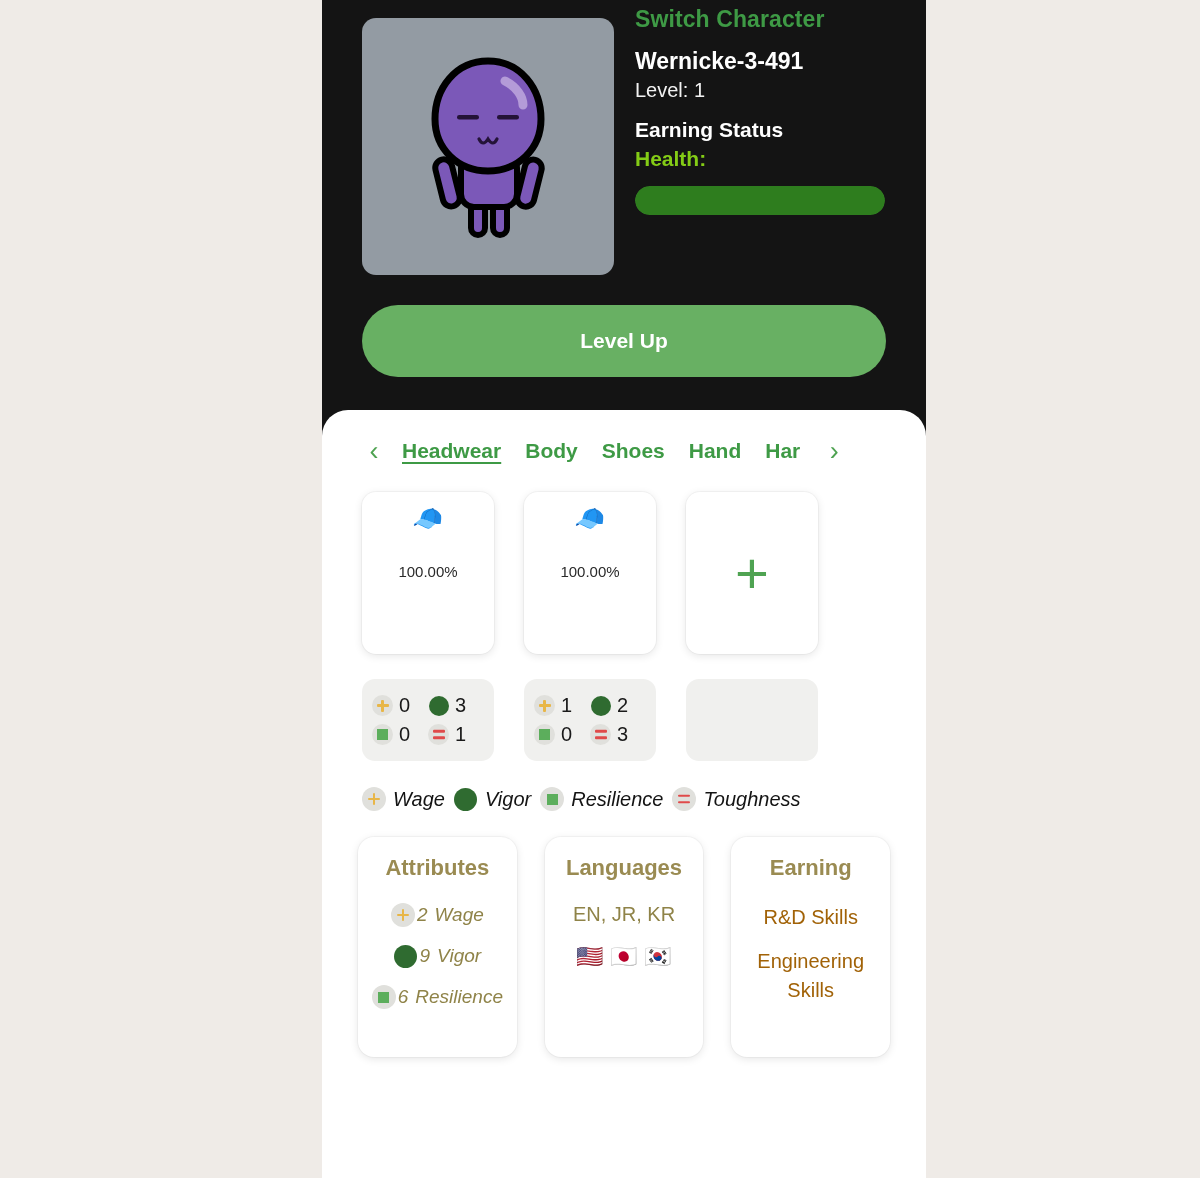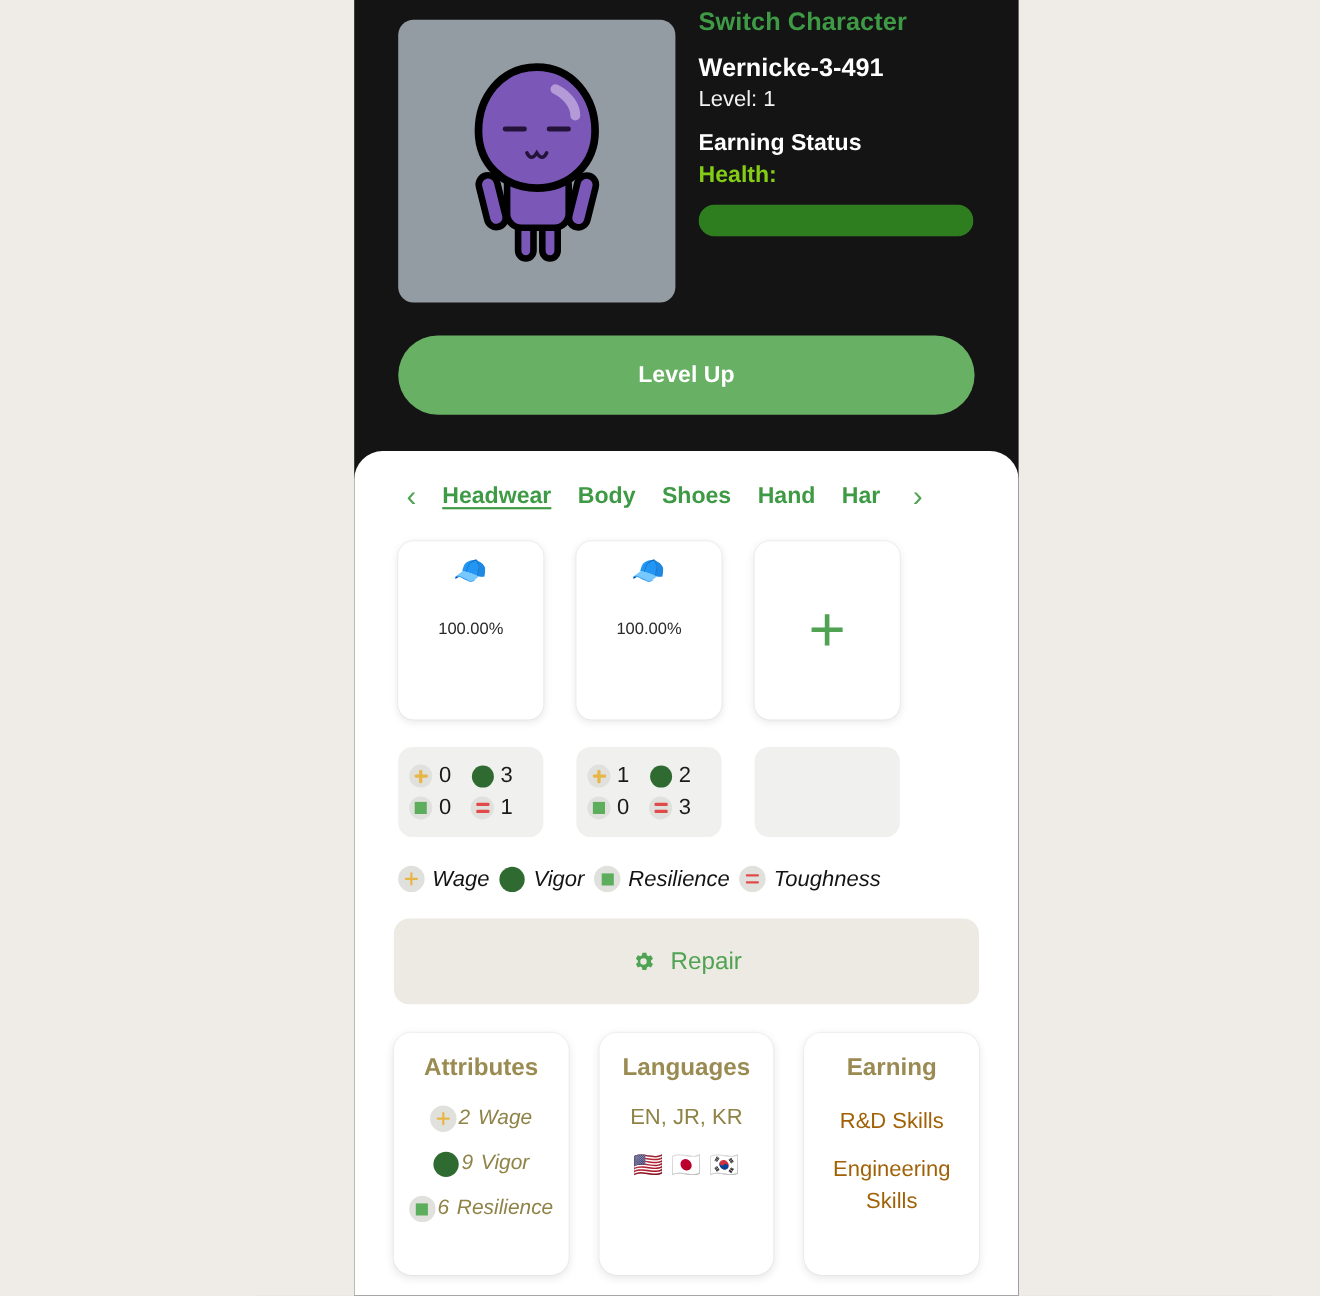--- a/index.html
+++ b/index.html
@@ -573,28 +573,20 @@
               <span class="sq"></span>
             </span>
           <span class="legend-label">Resilience</span>
         </div>
         <div class="legend-item">
           <span class="chip chip-eq lg"></span>
           <span class="legend-label">Toughness</span>
         </div>
       </div>
 
-      <button class="repair-btn">
-        <span class="gear-icon">
-          <svg width="22" height="22" viewBox="0 0 24 24" fill="#4FA352" xmlns="http://www.w3.org/2000/svg">
-            <path d="M19.4 13a7.6 7.6 0 0 0 0-2l2-1.6-2-3.4-2.4 1a7.4 7.4 0 0 0-1.7-1l-.4-2.6h-4l-.4 2.6a7.4 7.4 0 0 0-1.7 1l-2.4-1-2 3.4 2 1.6a7.6 7.6 0 0 0 0 2l-2 1.6 2 3.4 2.4-1a7.4 7.4 0 0 0 1.7 1l.4 2.6h4l.4-2.6a7.4 7.4 0 0 0 1.7-1l2.4 1 2-3.4-2-1.6ZM12 15.2A3.2 3.2 0 1 1 12 8.8a3.2 3.2 0 0 1 0 6.4Z"></path>
-          </svg>
-        </span>
-        <span>Repair</span>
-      </button>
 
       <div class="bottom-row">
 
         <div class="info-card">
           <div class="info-title">Attributes</div>
           <div class="attr-line">
             <span class="chip chip-plus lg"></span>
             <span class="attr-text">2</span>
             <span class="attr-text" style="margin-left:5px">Wage</span>
           </div>

